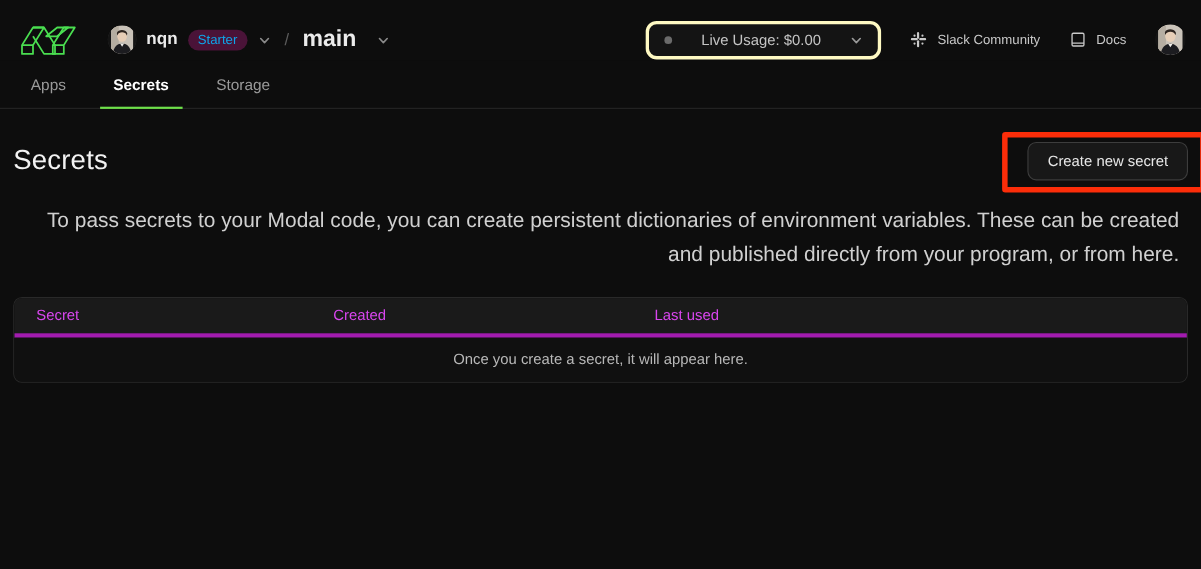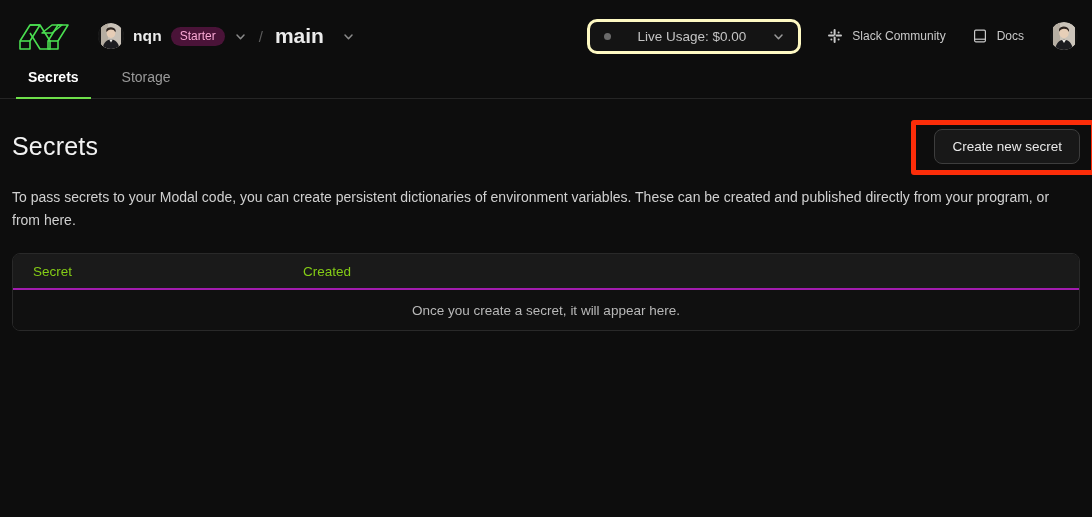--- a/index.html
+++ b/index.html
@@ -26,21 +26,21 @@
     width: 26px; height: 26px; border-radius: 50%;
     overflow: hidden; flex: 0 0 auto;
     background: #2a2a2a;
     display: block;
   }
   .avatar svg { display: block; }
   .org-name {
     font-size: 15.5px; font-weight: 700; color: #ebebeb; letter-spacing: .1px;
   }
   .plan-badge {
-    font-size: 12px; color: #f9a8d4; font-weight: 400;
+    font-size: 12px; color: #0ea5e9; font-weight: 400;
     background: #4a1338; border-radius: 999px;
     padding: 3px 9px 4px; line-height: 1;
   }
   .chev {
     width: 13px; height: 13px; flex: 0 0 auto;
     display: inline-block;
   }
   .chev svg { display: block; }
   .sep { color: #5c5c5c; font-size: 15px; margin: 0 12px; }
   .env-name { font-size: 21px; font-weight: 700; color: #ebebeb; margin-right: 9px; }
@@ -100,37 +100,38 @@
     font-family: "Liberation Sans", sans-serif;
     font-size: 13.5px; color: #e8e8e8;
     background: #181818;
     border: 1px solid #3d3d3d; border-radius: 8px;
     padding: 9px 17px;
     cursor: pointer;
     white-space: nowrap;
   }
   .desc {
     margin-top: 22px;
-    font-size: 14px; line-height: 1.62; color: #d0d0d0;
+    font-size: 19px; line-height: 1.62; color: #d0d0d0;
     max-width: 1060px;
+    text-align: right;
   }
 
   .table-card {
     margin-top: 22px;
     border: 1px solid #292929; border-radius: 8px;
     overflow: hidden;
     background: #0e0e0e;
     width: 1068px;
   }
   .thead {
     display: flex; align-items: center;
     height: 36px;
     background: #1a1a1a;
-    border-bottom: 2px solid #a21caf;
-    font-size: 13.5px; color: #84cc16;
+    border-bottom: 4px solid #a21caf;
+    font-size: 13.5px; color: #d946ef;
   }
   .th-secret { width: 290px; padding-left: 20px; }
   .th-created { width: 292px; }
   .th-lastused { flex: 1 1 auto; }
   .tbody-empty {
     height: 40px; display: flex; align-items: center; justify-content: center;
     font-size: 13.5px; color: #b8b8b8;
     background: #101010;
   }
 
@@ -255,20 +256,23 @@
         <ellipse cx="14" cy="10.8" rx="4.8" ry="5.4" fill="#e7cfb8"></ellipse>
         <path d="M5 28 C6 20.5 9.8 17.8 14 17.8 C18.2 17.8 22 20.5 23 28 Z" fill="#1c1c20"></path>
         <path d="M12.1 17.9 L14 21 L15.9 17.9 Z" fill="#f2f0ec"></path>
         <path d="M9.1 7 C10.4 3.6 17.6 3.6 18.9 7.5 C19.2 8.5 18.7 9.8 18.5 9.8 C17.8 7.4 16.1 6.8 14 6.8 C11.9 6.8 10.2 7.6 9.6 9.5 C9.3 9.5 8.8 8 9.1 7 Z" fill="#2e2520"></path>
       </g>
     </svg>
   </span>
 </div>
 
 <div class="tabbar">
+  <div class="tab">
+    <span>Apps</span>
+  </div>
   <div class="tab active">
     <span>Secrets</span>
   </div>
   <div class="tab">
     <span>Storage</span>
   </div>
 </div>
 
 <div class="main">
 
@@ -276,18 +280,19 @@
     <div class="page-title">Secrets</div>
     <button class="create-btn">Create new secret</button>
   </div>
 
   <div class="desc">To pass secrets to your Modal code, you can create persistent dictionaries of environment variables. These can be created and published directly from your program, or from here.</div>
 
   <div class="table-card">
     <div class="thead">
       <div class="th-secret">Secret</div>
       <div class="th-created">Created</div>
+      <div class="th-lastused">Last used</div>
     </div>
     <div class="tbody-empty">Once you create a secret, it will appear here.</div>
   </div>
 </div>
 
 <div class="annotation-box"></div>
 
 </body></html>

